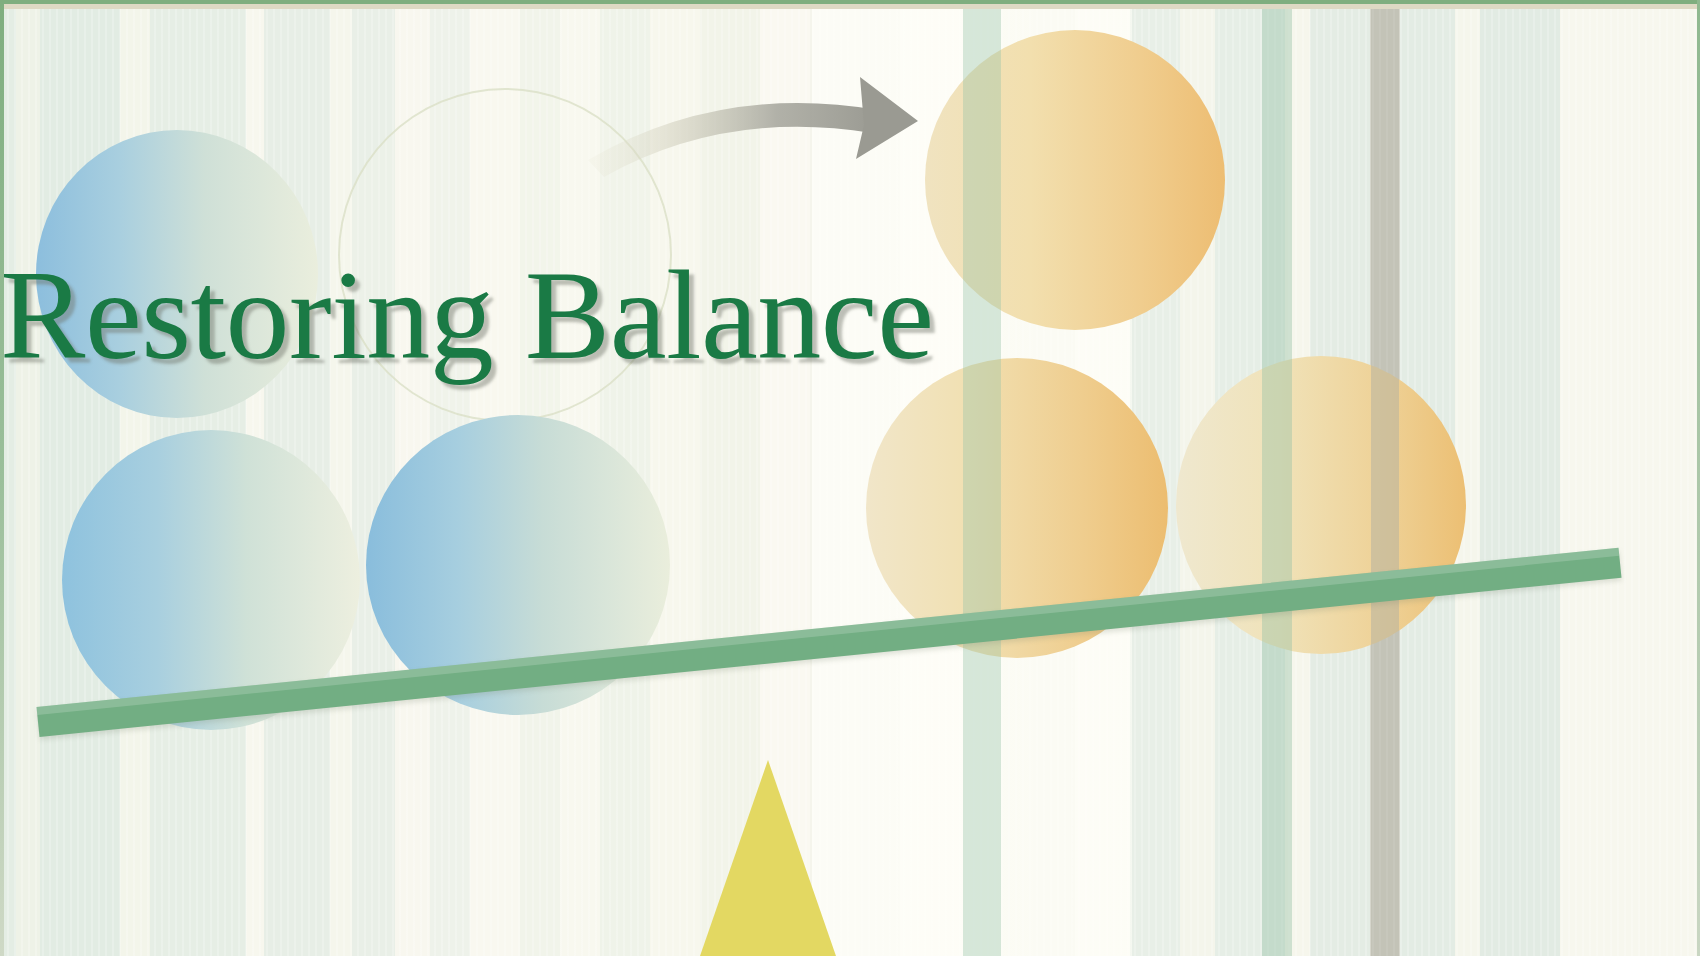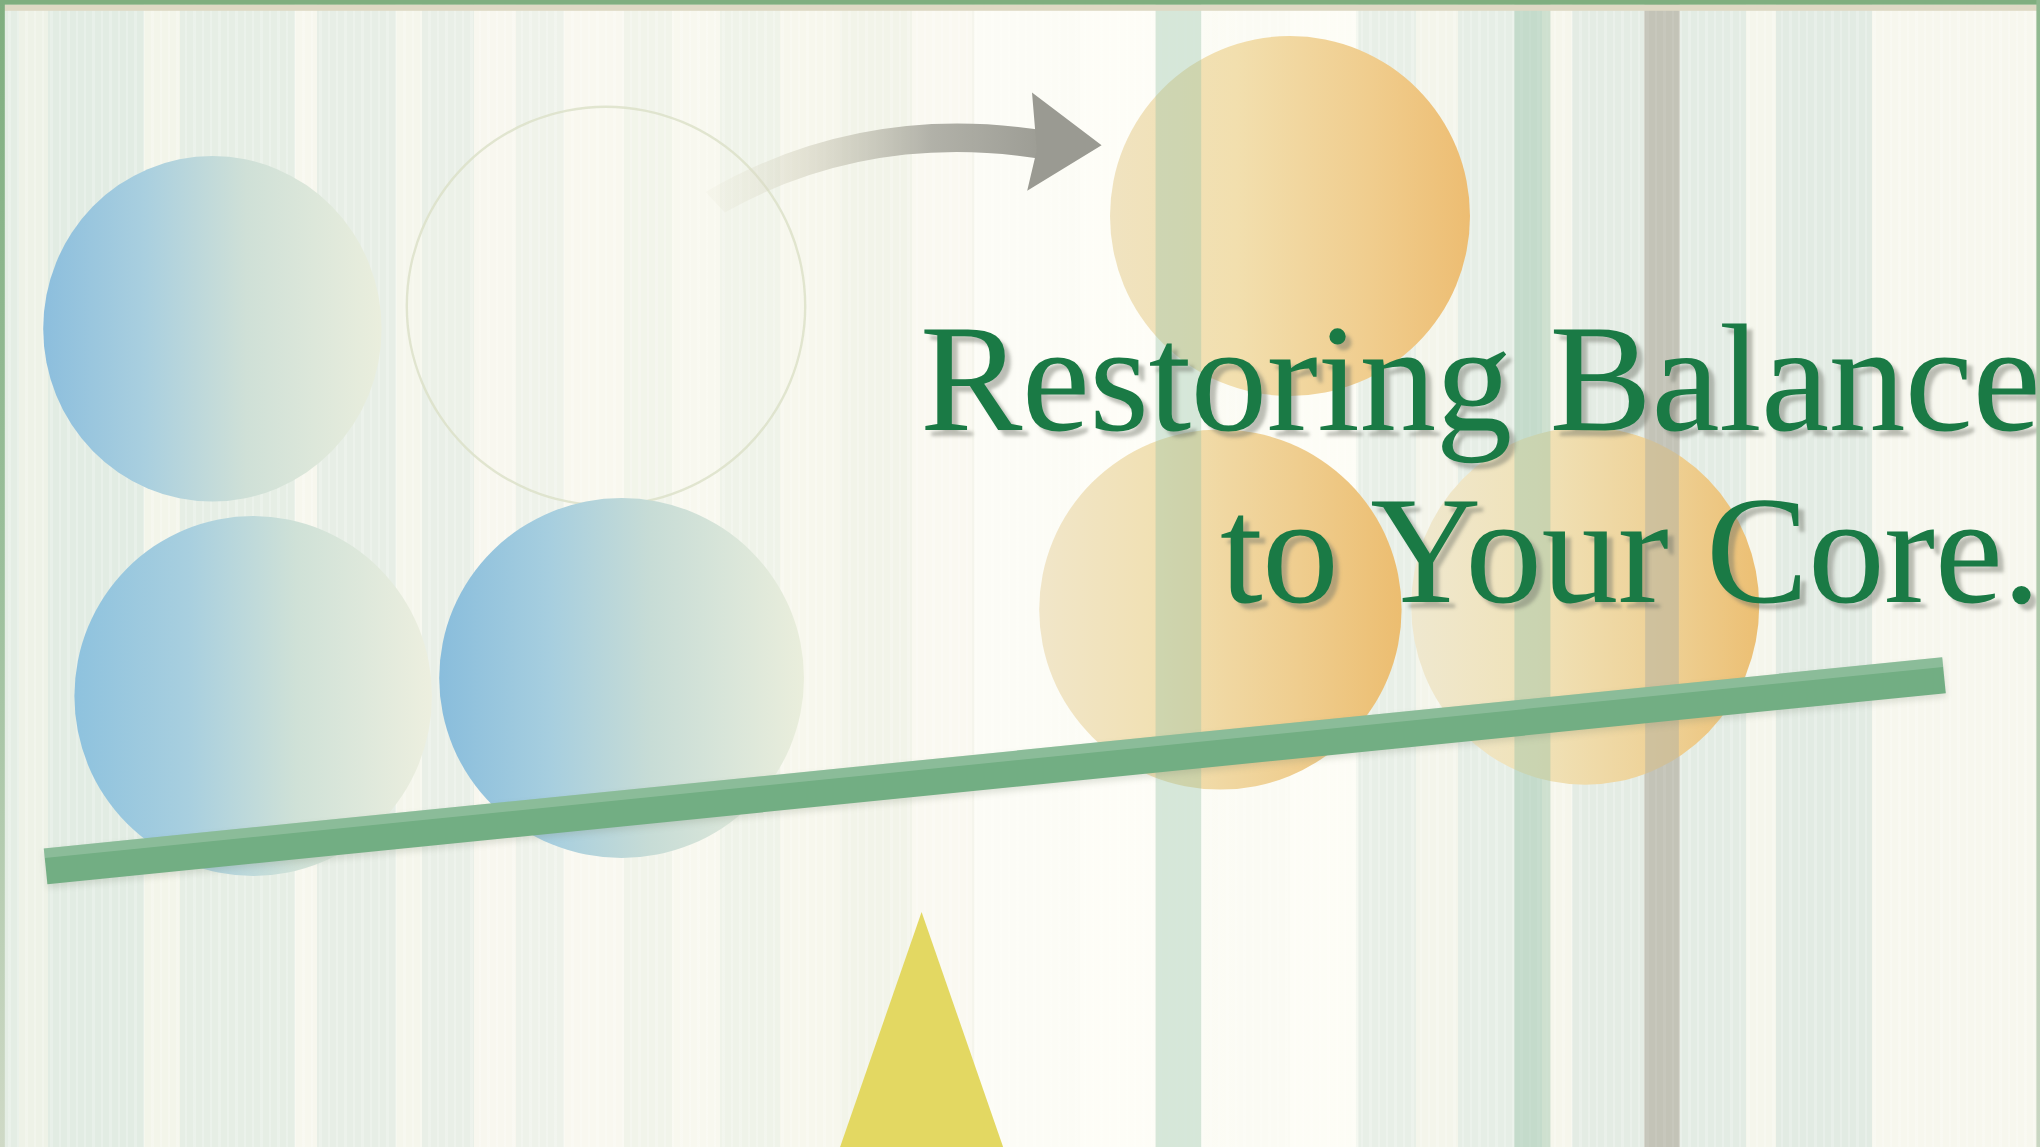--- a/index.html
+++ b/index.html
@@ -113,21 +113,21 @@
     left:700px; top:760px;
     width:0;height:0;
     border-left:68px solid transparent;
     border-right:68px solid transparent;
     border-bottom:196px solid #e3d862;
   }
 
   
   .title{
     position:absolute; left:0; top:232px; width:1700px;
-    text-align:right;
+    text-align:left;
     color:#1a7a45;
     font-size:128px;
     line-height:1.3;
     font-weight:400;
     letter-spacing:-0.5px;
     text-shadow:5px 5px 3px rgba(110,115,105,.45);
     white-space:nowrap;
   }
   .title .ln{display:block;}
   .title .ln2{margin-top:-22px;}
@@ -178,21 +178,20 @@
     </svg>
   </div>
 
   <div class="fulcrum"></div>
   <div class="beam">
     <div class="beam-hl"></div>
   </div>
 
   <div class="title">
     <span class="ln ln1">Restoring Balance</span>
-    <span class="ln ln2">to Your Core.</span>
   </div>
 
   <div class="frame-top"></div>
   <div class="frame-top2"></div>
   <div class="frame-left"></div>
   <div class="frame-right"></div>
 
 </div>
 
 </body></html>

